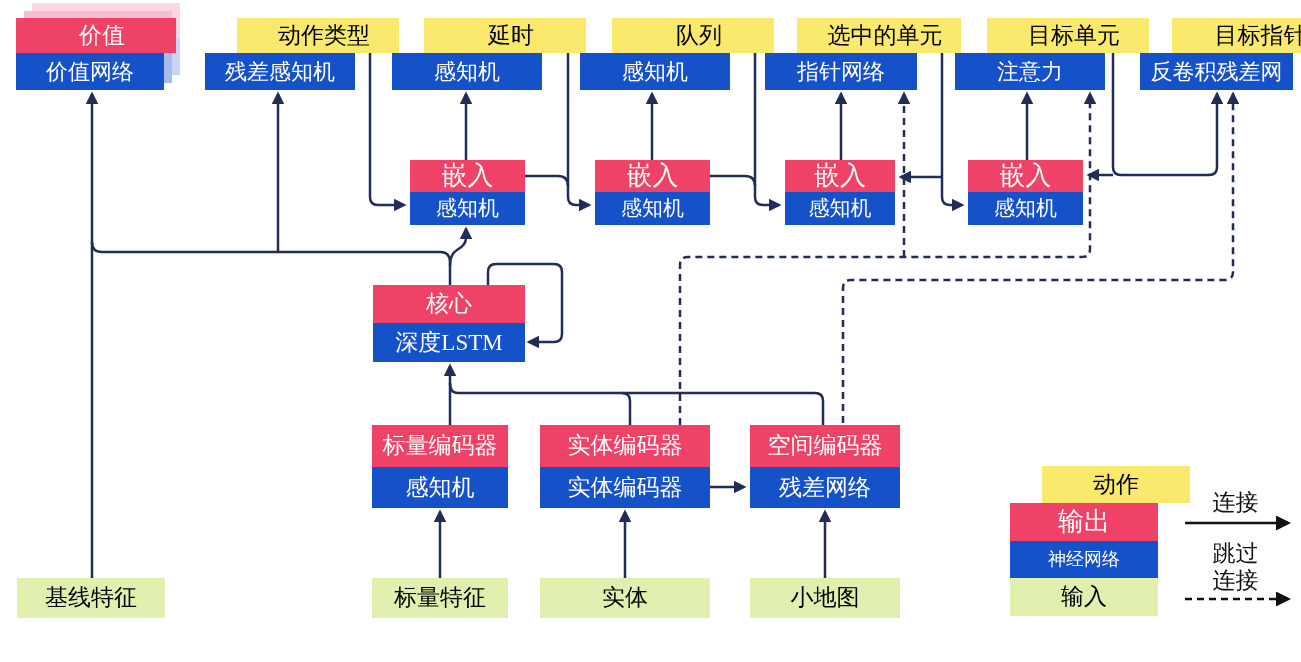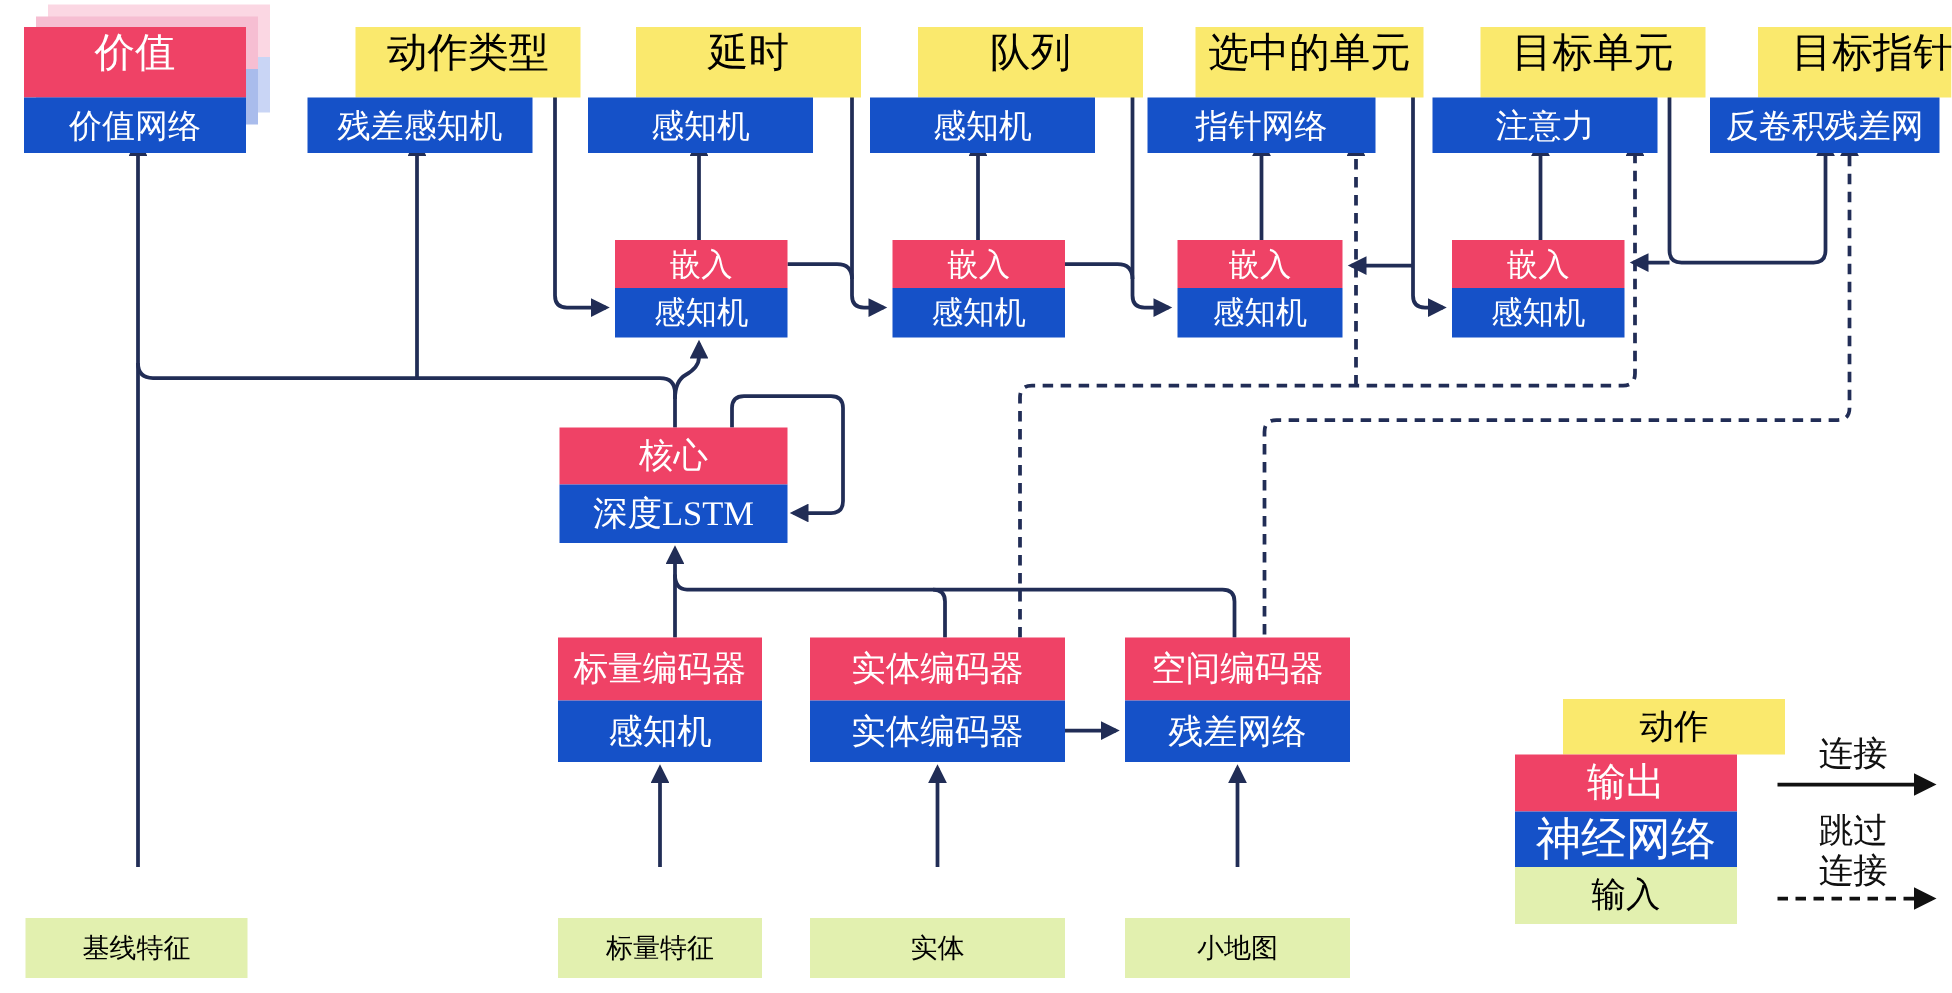--- a/index.html
+++ b/index.html
@@ -11,29 +11,29 @@
   html,body{margin:0;padding:0;background:#fff;}
   #canvas{position:relative;width:1301px;height:662px;background:#fff;overflow:hidden;
     font-family:"Liberation Serif","DejaVu Serif",serif;}
   svg.wires{position:absolute;left:0;top:0;z-index:0;}
   .node{position:absolute;z-index:1;text-align:center;}
   .row{width:100%;overflow:hidden;white-space:nowrap;}
   .yellow{background:var(--action-yellow);color:#000;margin-left:32px;}
   .red{background:var(--output-red);color:#fff;}
   .blue{background:var(--network-blue);color:#fff;}
   .green{background:var(--input-green);color:#000;}
-  .head .row1{height:47px;line-height:35px;font-size:27px;}
+  .head .row1{height:35px;line-height:35px;font-size:23px;padding-left:12px;}
   .head .row2{height:37px;line-height:37px;font-size:22px;}
-  .embed .row1{height:32px;line-height:32px;font-size:21px;}
+  .embed .row1{height:32px;line-height:32px;font-size:26px;}
   .embed .row2{height:33px;line-height:33px;font-size:21px;}
   .core .row1{height:38px;line-height:38px;font-size:23px;}
   .core .row2{height:39px;line-height:39px;font-size:23px;}
   .enc .row1{height:42px;line-height:42px;font-size:23px;}
   .enc .row2{height:41px;line-height:41px;font-size:23px;}
-  .input-box{height:40px;line-height:40px;font-size:18px;margin-top:34px;}
+  .input-box{height:40px;line-height:40px;font-size:23px;}
   .shadow{position:absolute;width:100%;height:100%;}
   .shadow .sh1{height:35px;} .shadow .sh2{height:37px;}
   .s1{left:8px;top:-7px;z-index:-1;}
   .s1 .sh1{background:var(--shadow-pink);} .s1 .sh2{background:var(--shadow-blue);}
   .s2{left:16px;top:-15px;z-index:-2;}
   .s2 .sh1{background:var(--shadow-pink-light);} .s2 .sh2{background:var(--shadow-blue-light);}
   .legend-label{position:absolute;z-index:1;color:var(--legend-black);font-size:23px;
     line-height:26px;text-align:center;}
 </style>
 </head>
@@ -161,20 +161,20 @@
   </div>
 
   <div class="node input-box green" style="left:17px;top:578px;width:148px">基线特征</div>
   <div class="node input-box green" style="left:372px;top:578px;width:136px">标量特征</div>
   <div class="node input-box green" style="left:540px;top:578px;width:170px">实体</div>
   <div class="node input-box green" style="left:750px;top:578px;width:150px">小地图</div>
 
   <div class="node" style="left:1010px;top:466px;width:148px">
     <div class="row yellow" style="height:37px;line-height:37px;font-size:23px">动作</div>
     <div class="row red" style="height:38px;line-height:38px;font-size:26px">输出</div>
-    <div class="row blue" style="height:37px;line-height:37px;font-size:30px">神经网络</div>
+    <div class="row blue" style="height:37px;line-height:37px;font-size:18px">神经网络</div>
     <div class="row green" style="height:38px;line-height:38px;font-size:23px">输入</div>
   </div>
   <div class="legend-label" style="left:1178px;top:490px;width:115px">连接</div>
   <div class="legend-label" style="left:1178px;top:541px;width:115px">跳过</div>
   <div class="legend-label" style="left:1178px;top:568px;width:115px">连接</div>
 
 </div>
 
 </body></html>

